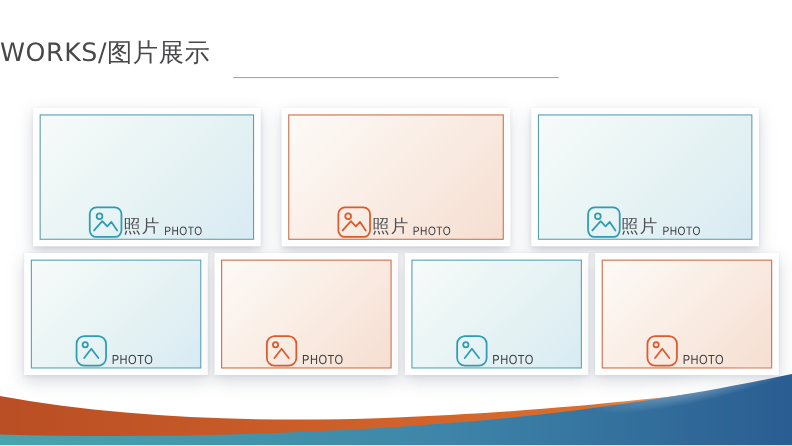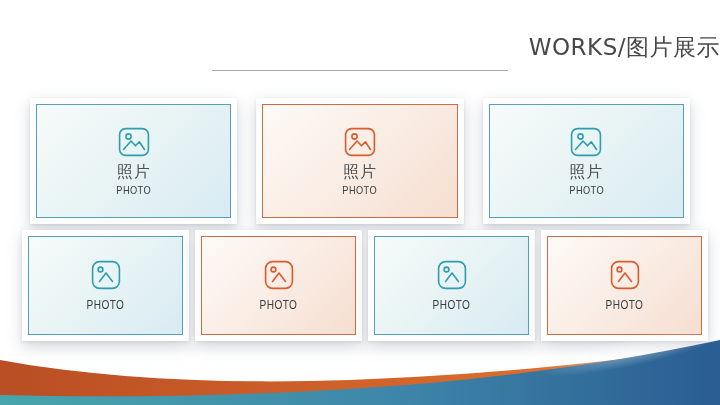--- a/index.html
+++ b/index.html
@@ -1,32 +1,32 @@
 <!DOCTYPE html>
 <html><head>
 <meta charset="utf-8">
 <style>
   html,body{margin:0;padding:0;background:#e8e8e8;}
   .slide{
     position:relative;width:720px;height:405px;background:#ffffff;overflow:hidden;
     font-family:"Liberation Sans",sans-serif;
   }
   
-  .slide-header{position:absolute;top:32px;left:0;width:100%;text-align:right;}
+  .slide-header{position:absolute;top:32px;left:0;width:100%;text-align:left;}
   .slide-title{margin:0;font-size:23px;font-weight:400;letter-spacing:.5px;color:#48484a;
     font-family:"DejaVu Sans","Liberation Sans",sans-serif;}
   .title-divider{width:296px;height:0;border-top:1px solid #a6a6a8;margin:7px auto 0;}
   
   .row{position:absolute;display:flex;}
   .row-top{left:30px;right:30px;top:98px;height:126px;gap:19px;}
   .row-bottom{left:22px;right:12px;top:230px;height:111px;gap:6px;}
   
   .frame{flex:1;background:#ffffff;padding:6px;box-sizing:border-box;display:flex;
     box-shadow:0 6px 14px rgba(120,130,145,.32),0 1px 3px rgba(120,130,145,.18);}
-  .card{flex:1;border:1px solid;display:flex;flex-direction:column;align-items:center;justify-content:center;}
+  .card{flex:1;border:1px solid;display:flex;flex-direction:row;align-items:flex-end;justify-content:center;}
   .card--teal{border-color:#55a0b3;background:linear-gradient(135deg,#f7fbfa 0%,#e9f4f4 45%,#d8ebf3 100%);}
   .card--orange{border-color:#cf6b44;background:linear-gradient(135deg,#fdfaf7 0%,#faeee6 45%,#f6ded1 100%);}
   .card--teal .icon{color:#2f9cb2;}
   .card--orange .icon{color:#dc5a2c;}
   .icon{display:block;}
   .label-cn{font-size:16px;color:#4e4f52;margin-top:5px;letter-spacing:1px;
     font-family:"DejaVu Sans","Liberation Sans",sans-serif;}
   .label-en{display:block;font-size:11px;color:#3c3d40;letter-spacing:.5px;
     transform:scaleX(.84);transform-origin:center;margin-top:1px;}
   .row-bottom .label-en{font-size:12px;margin-top:8px;}

